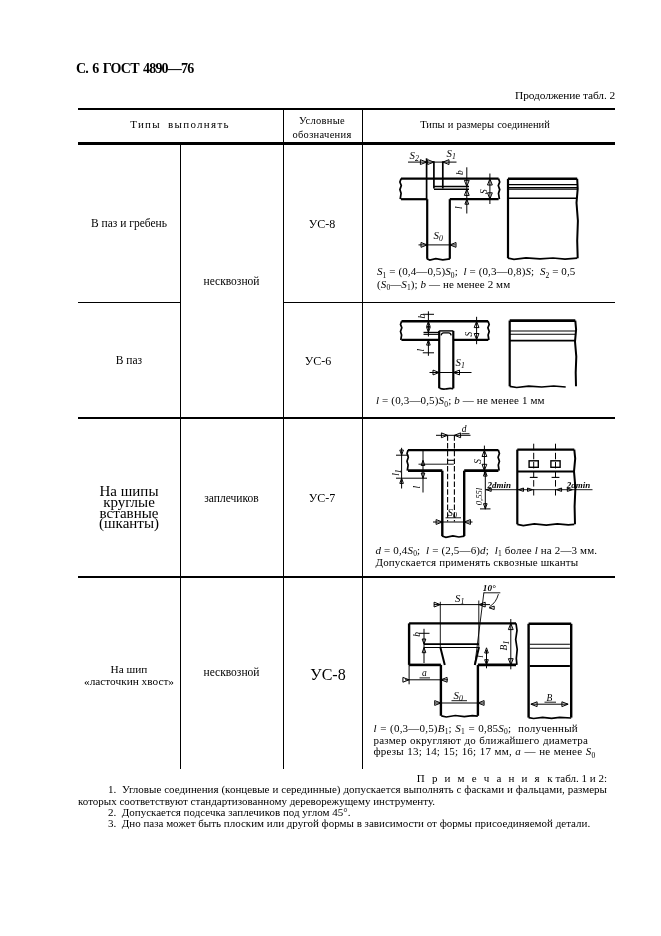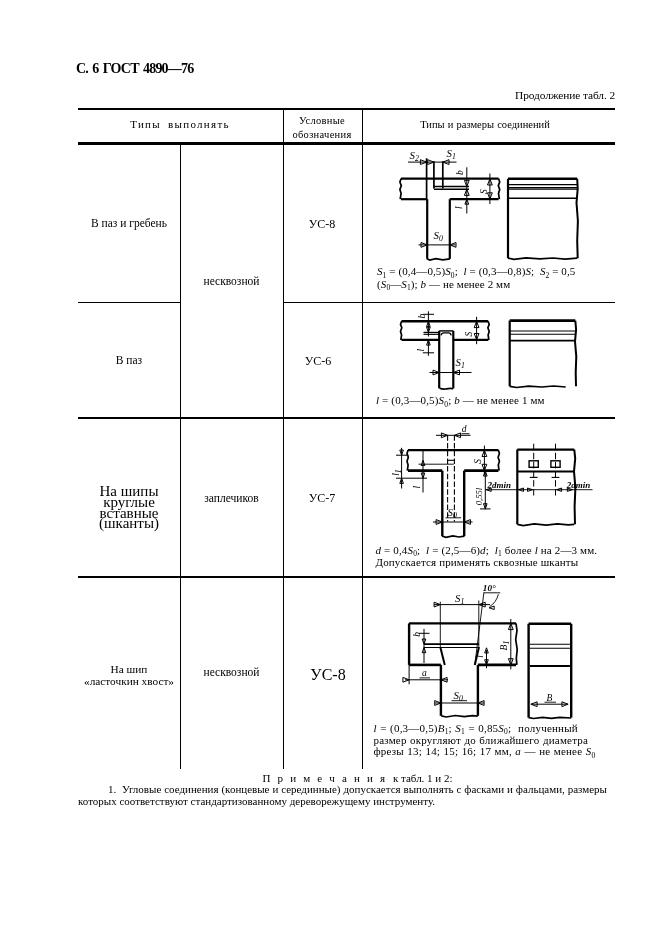--- a/index.html
+++ b/index.html
@@ -67,22 +67,24 @@
 
 <div class="abs" style="left:377px;top:265px;width:210px;font-size:11px;line-height:12.5px;letter-spacing:0.1px"><i>S</i><sub>1</sub> = (0,4—0,5)<i>S</i><sub>0</sub>;&nbsp; <i>l</i> = (0,3—0,8)<i>S</i>;&nbsp; <i>S</i><sub>2</sub> = 0,5<br>(<i>S</i><sub>0</sub>—<i>S</i><sub>1</sub>); <i>b</i> — не менее 2 мм</div>
 
 <div class="abs" style="left:376px;top:394px;width:245px;font-size:11px;letter-spacing:0.15px"><i>l</i> = (0,3—0,5)<i>S</i><sub>0</sub>; <i>b</i> — не менее 1 мм</div>
 
 <div class="abs" style="left:375.5px;top:543.8px;width:245px;font-size:11px;line-height:12.6px;letter-spacing:0.15px"><i>d</i> = 0,4<i>S</i><sub>0</sub>;&nbsp; <i>l</i> = (2,5—6)<i>d</i>;&nbsp; <i>l</i><sub>1</sub> более <i>l</i> на 2—3 мм.<br>Допускается применять сквозные шканты</div>
 
 <div class="abs" style="left:373.5px;top:722.8px;width:240px;font-size:11px;line-height:11.8px;letter-spacing:0.2px;word-spacing:0.5px"><i>l</i> = (0,3—0,5)<i>B</i><sub>1</sub>; <i>S</i><sub>1</sub> = 0,85<i>S</i><sub>0</sub>;&nbsp; полученный<br>размер округляют до ближайшего диаметра<br>фрезы 13; 14; 15; 16; 17 мм, <i>a</i> — не менее <i>S</i><sub>0</sub></div>
 
 <div class="abs" style="left:78px;top:773px;width:529px;font-size:11px;line-height:11.25px;text-align:justify">
-<div style="text-indent:30px;text-align:center"><span style="letter-spacing:2.2px">П р и м е ч а н и я</span>&nbsp;&nbsp;к табл. 1 и 2:</div>
+<div style="text-indent:30px;text-align:right"><span style="letter-spacing:2.2px">П р и м е ч а н и я</span>&nbsp;&nbsp;к табл. 1 и 2:</div>
 <div style="text-indent:30px">1.&nbsp;&nbsp;Угловые соединения (концевые и серединные) допускается выполнять с фасками и фальцами, размеры которых соответствуют стандартизованному дереворежущему инструменту.</div>
+<div style="text-indent:30px;text-align:left">2.&nbsp;&nbsp;Допускается подсечка заплечиков под углом 45°.</div>
+<div style="text-indent:30px;text-align:left">3.&nbsp;&nbsp;Дно паза может быть плоским или другой формы в зависимости от формы присоединяемой детали.</div>
 </div>
 
 <svg style="left:362px;top:143px" width="258" height="159" viewBox="362 143 258 159">
 
 <g stroke="#000" fill="none" stroke-linecap="butt">
 <path d="M401,178.6 H498.6" stroke-width="2.4"></path>
 <path d="M401,199.2 H427.2" stroke-width="2.2"></path>
 <path d="M449.8,199.2 H498.6" stroke-width="2.2"></path>
 <path d="M401.1,178.6 l-1.2,3.4 l1.4,3.6 l-1.4,4 l1.2,3.8 l-0.9,5.8" stroke-width="1.7"></path>
 <path d="M498.5,178.6 l1.2,3.4 l-1.4,3.6 l1.4,4 l-1.2,3.8 l0.9,5.8" stroke-width="1.7"></path>

